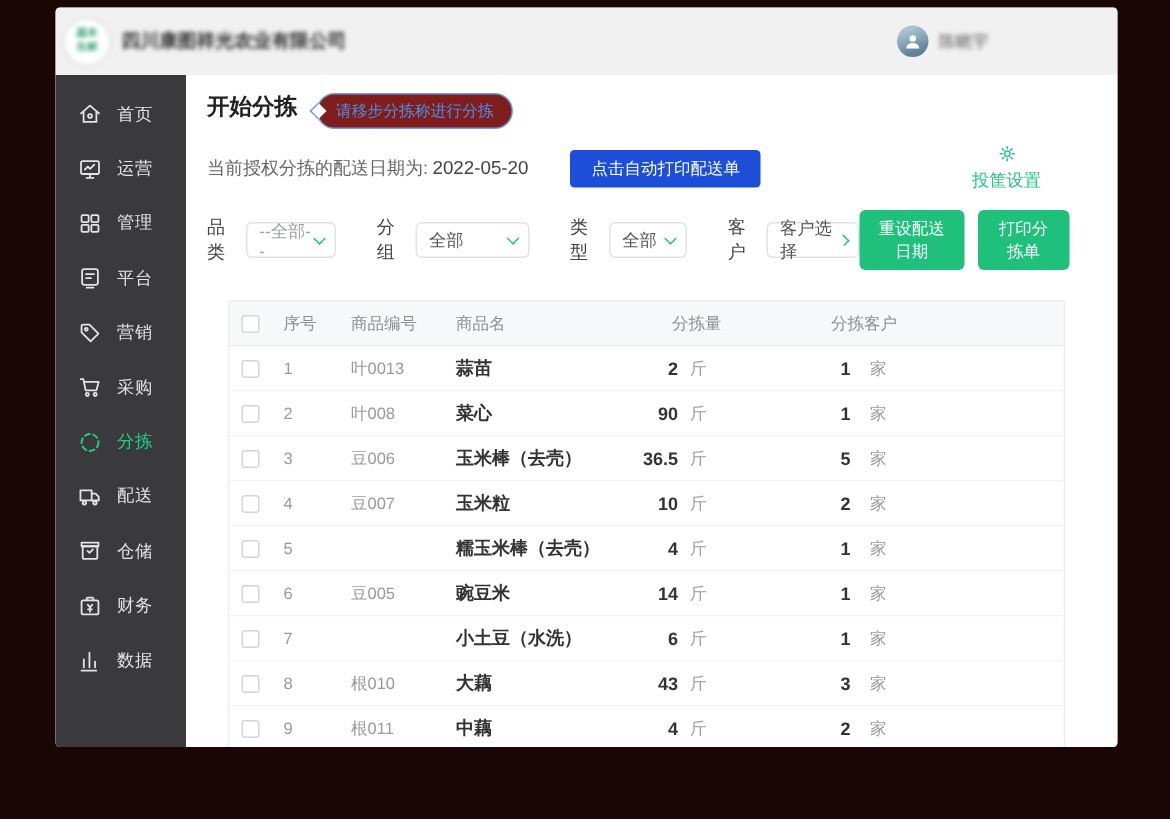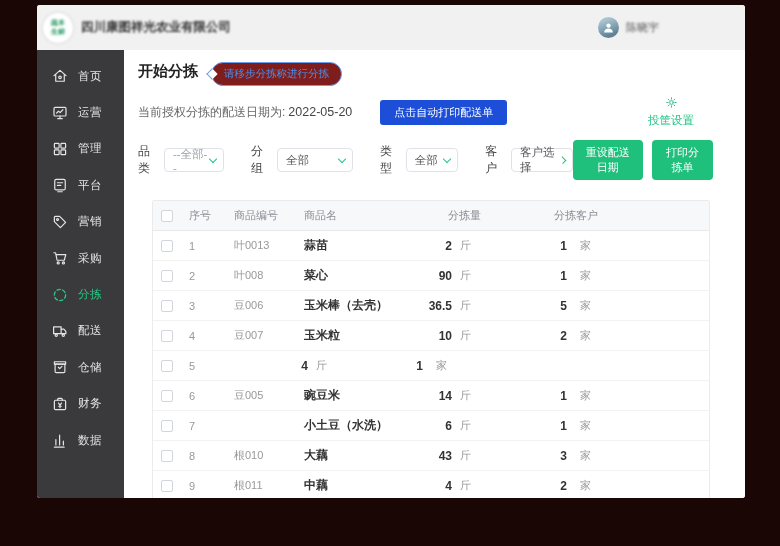--- a/index.html
+++ b/index.html
@@ -331,20 +331,21 @@
               <span class="cust-unit">家</span>
             </div>
           </div>
 
           <div class="tr">
             <div class="c1">
               <span class="cb"></span>
               <span class="idx">5</span>
             </div>
             <div class="c2"></div>
+            <div class="c3">糯玉米棒（去壳）</div>
             <div class="c4">
               <span class="qty-num">4</span>
               <span class="qty-unit">斤</span>
             </div>
             <div class="c5">
               <span class="cust-num">1</span>
               <span class="cust-unit">家</span>
             </div>
           </div>
 

